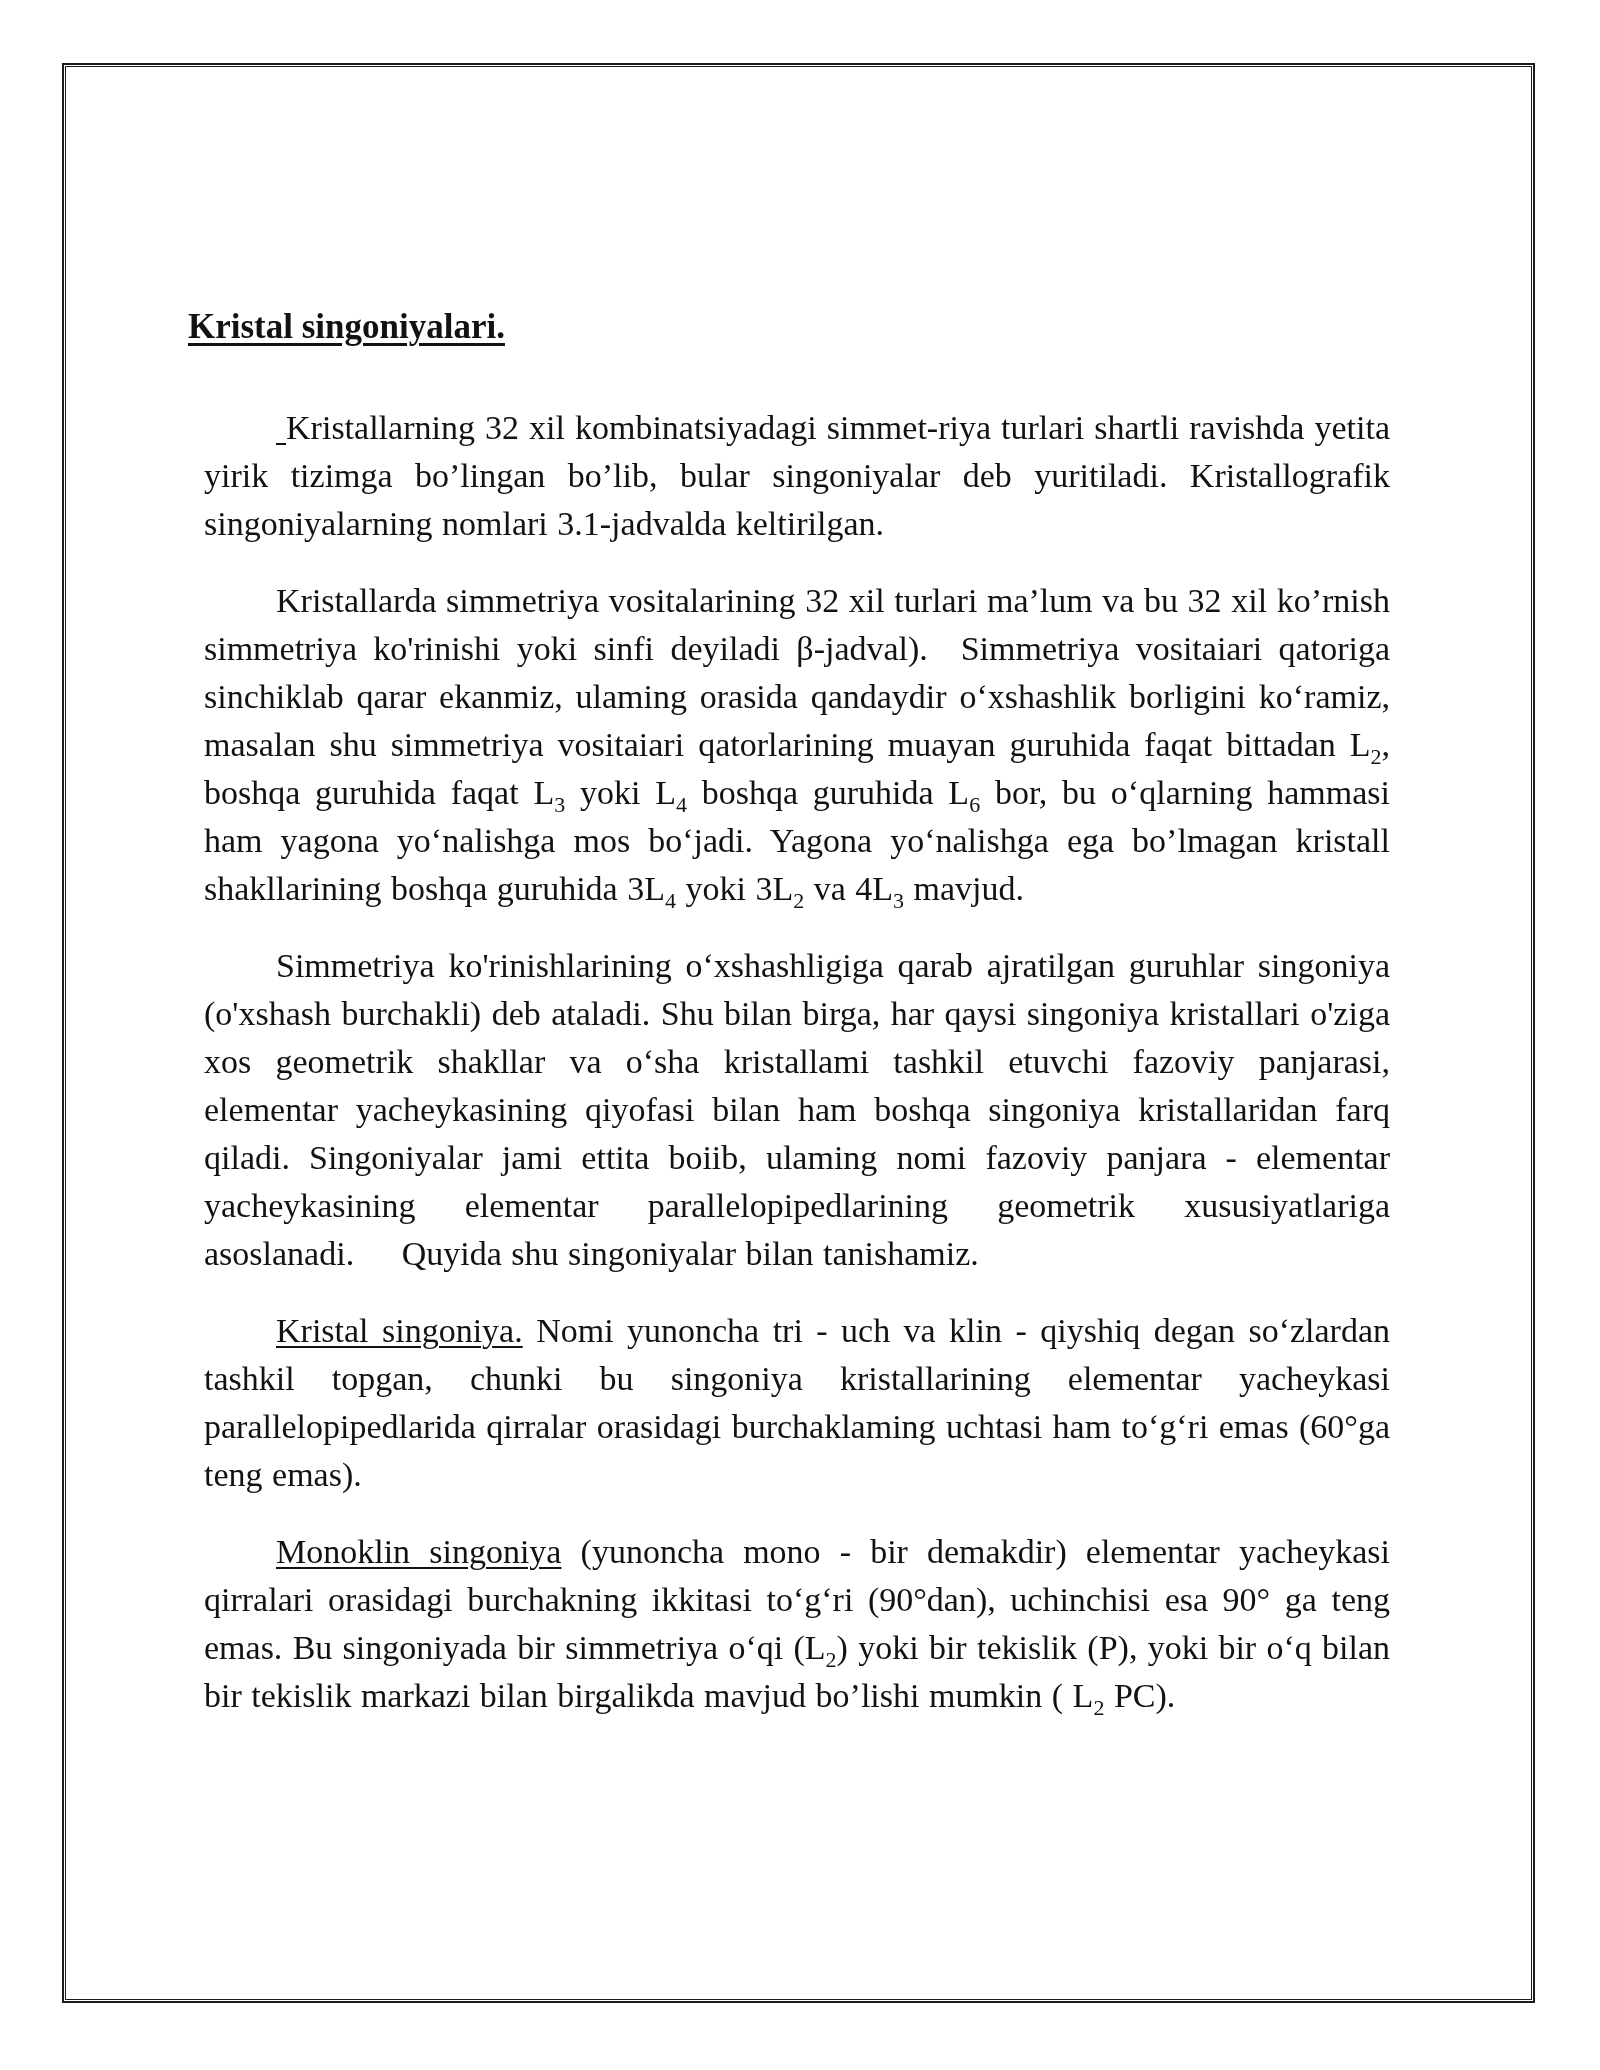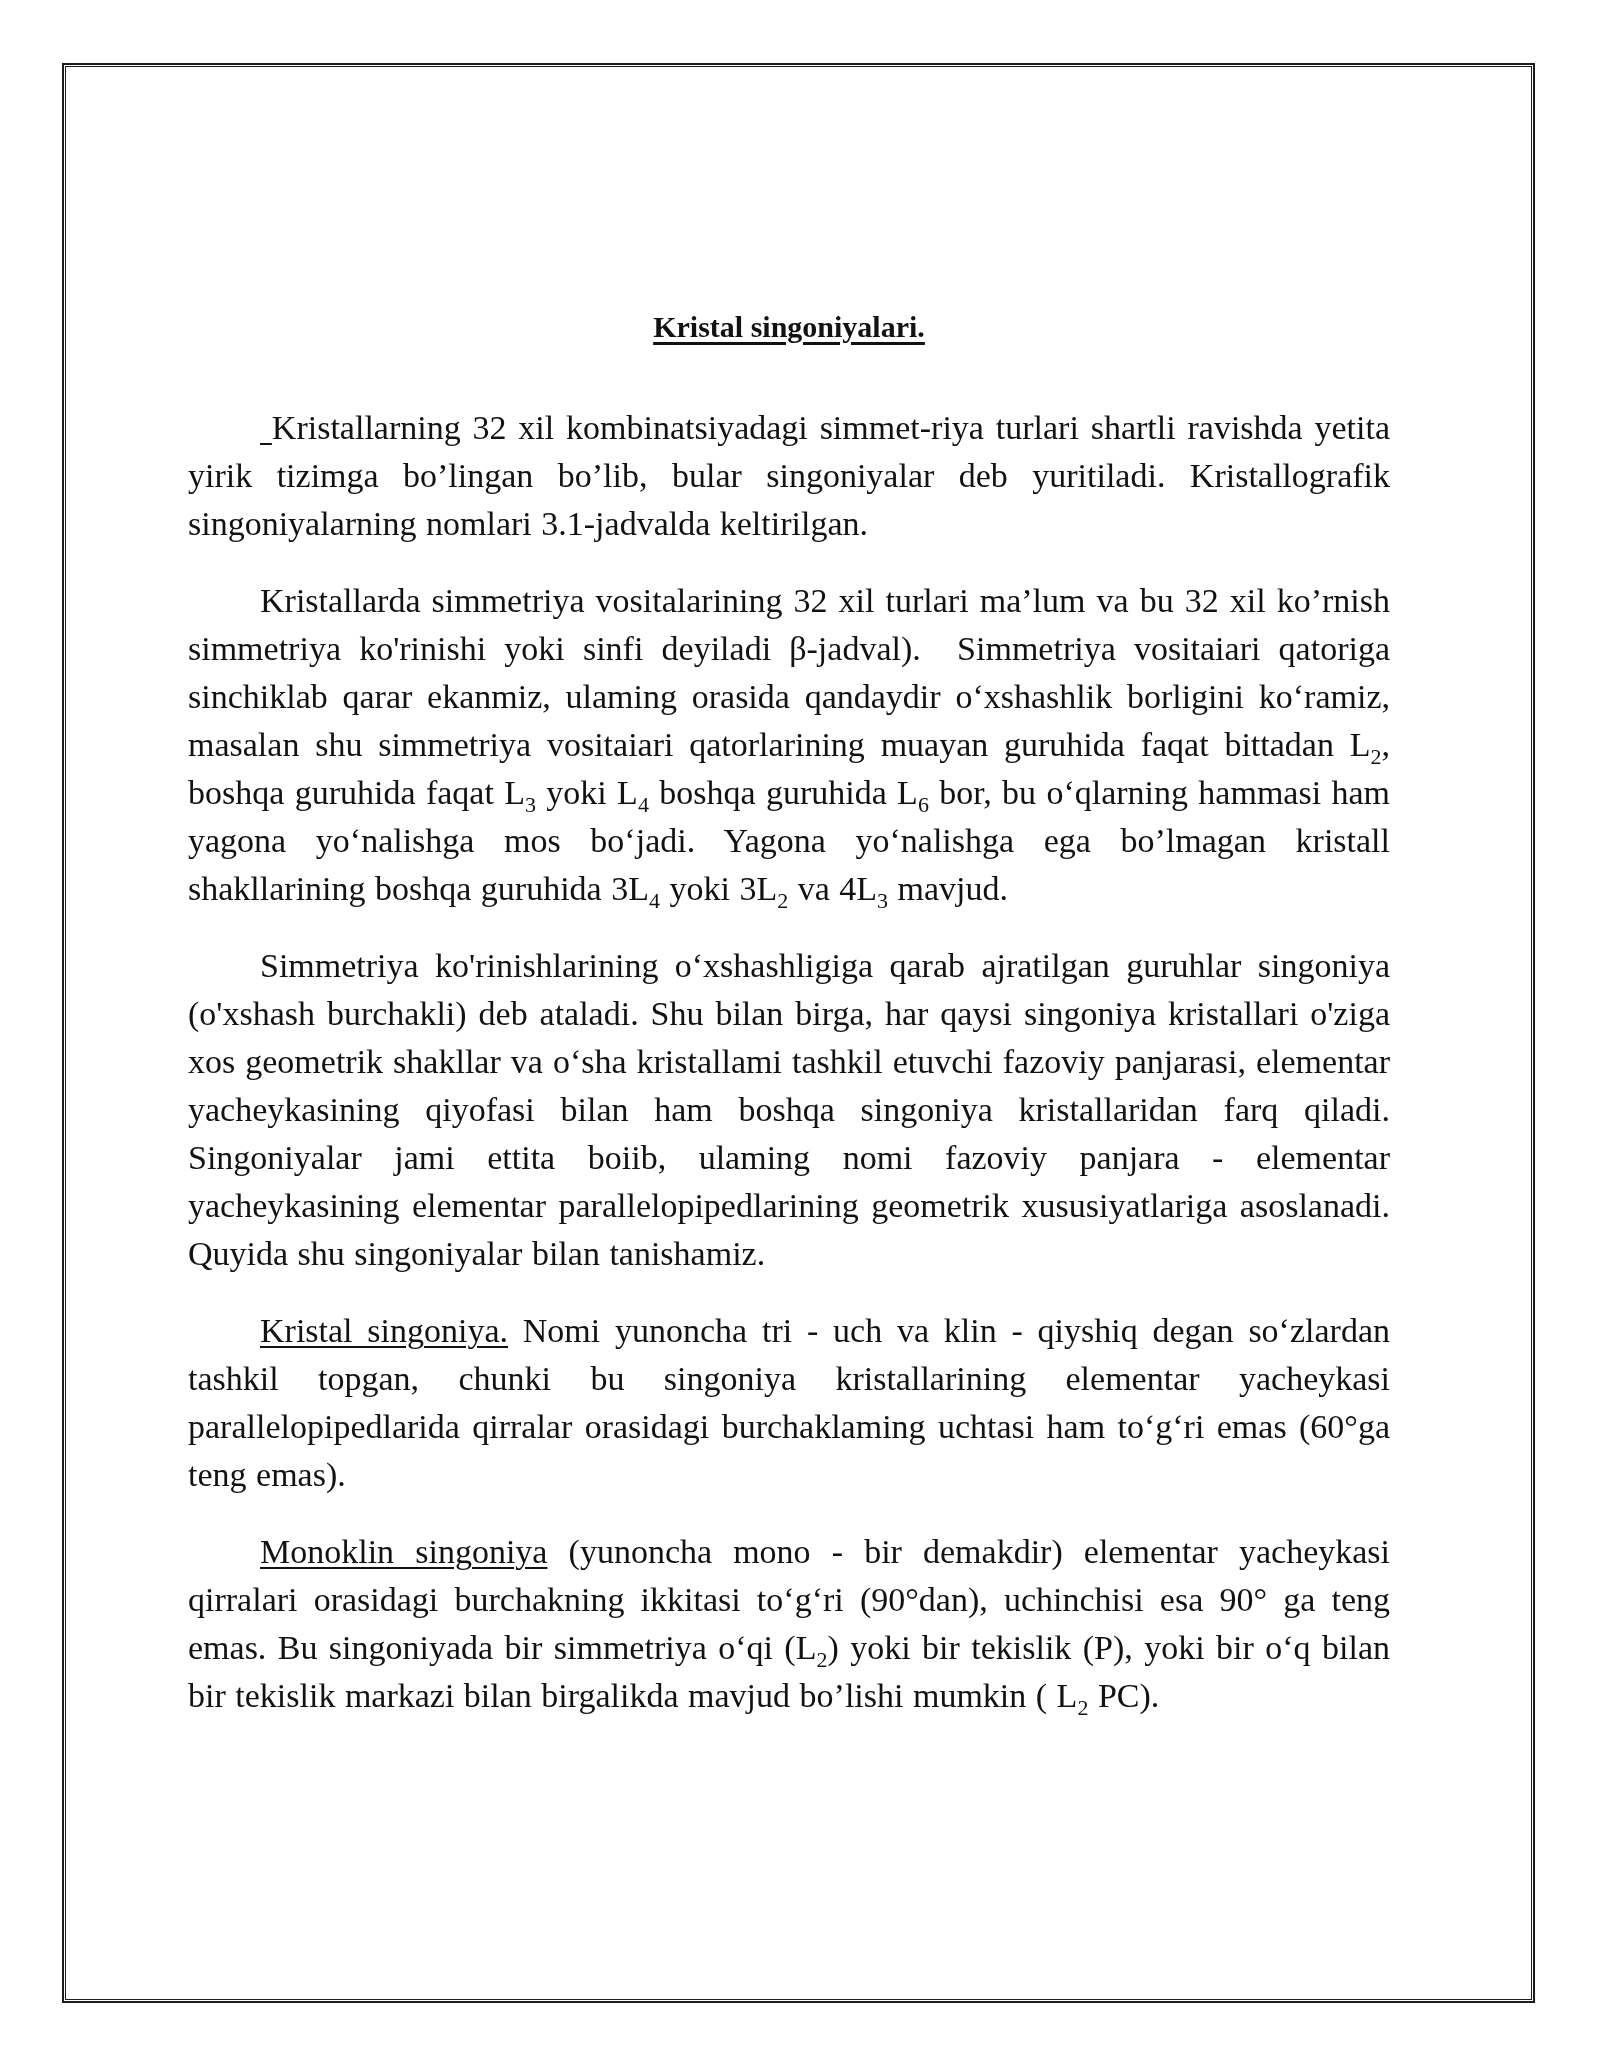--- a/index.html
+++ b/index.html
@@ -36,30 +36,30 @@
     border: 1px solid #1c1c1c;
   }
   .content {
     position: absolute;
     left: 188px;
     right: 210px;
     top: 306px;
   }
   .title {
     margin: 0 0 56px 0;
-    text-align: center;
-    font-size: 30px;
+    text-align: left;
+    font-size: 35px;
     line-height: 42px;
     font-weight: bold;
     text-decoration: underline;
     text-decoration-thickness: 2.5px;
     text-underline-offset: 5px;
   }
   .para {
-    margin: 5px 0 0 0;
+    margin: 5px 0 0 16px;
     font-size: 34px;
     line-height: 48px;
     text-align: justify;
     text-indent: 72px;
     white-space: pre-wrap;
     word-spacing: 1px;
   }
   .para.spaced {
     margin-top: 29px;
   }

